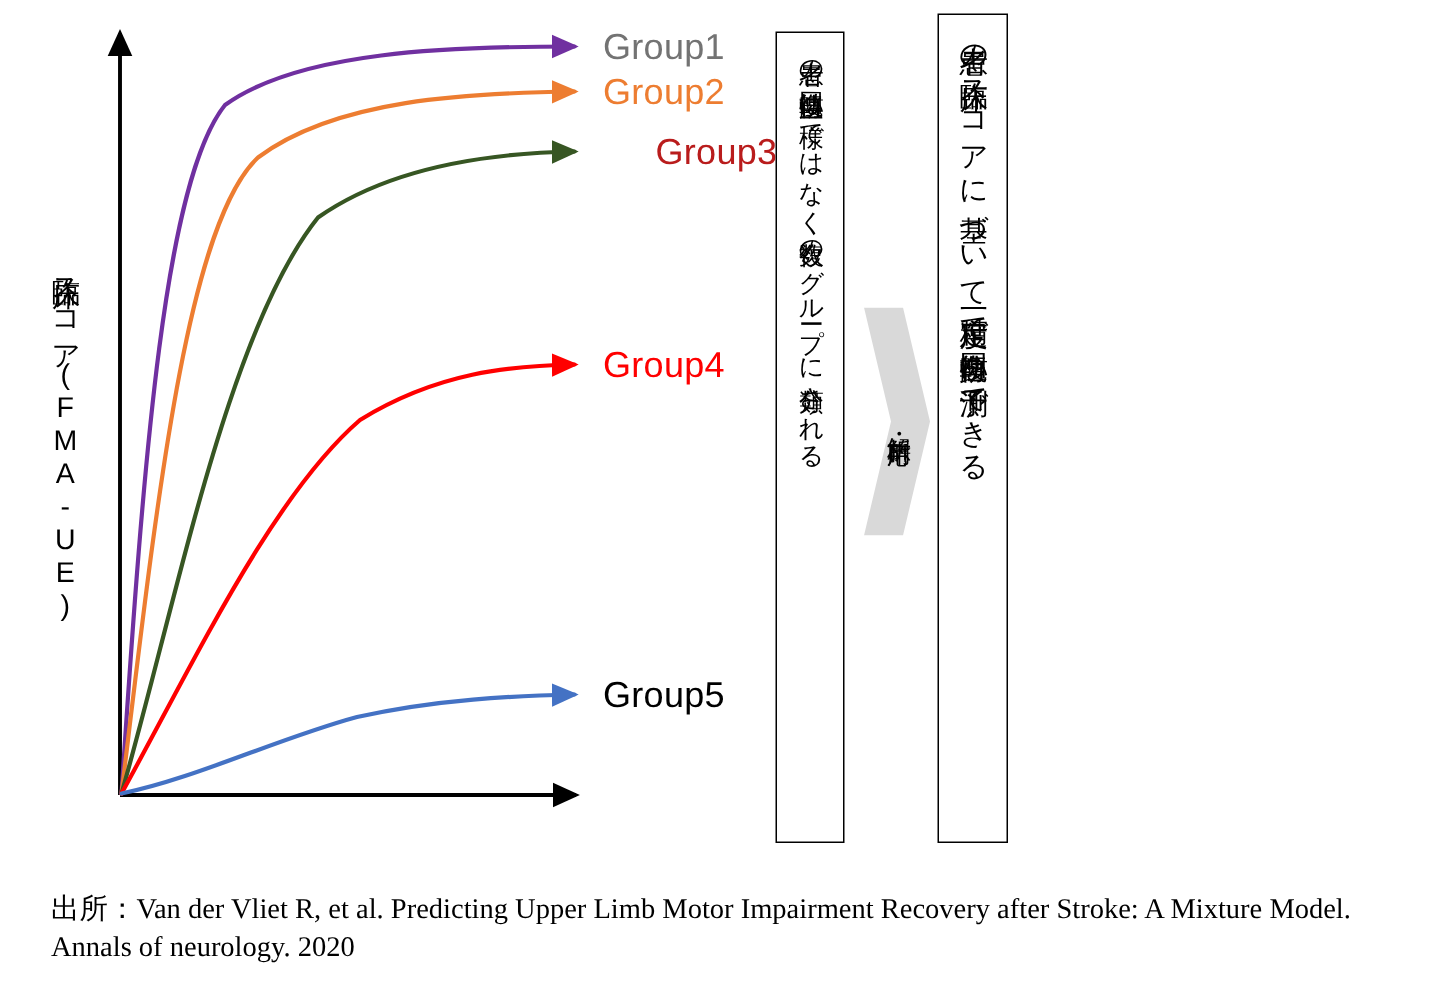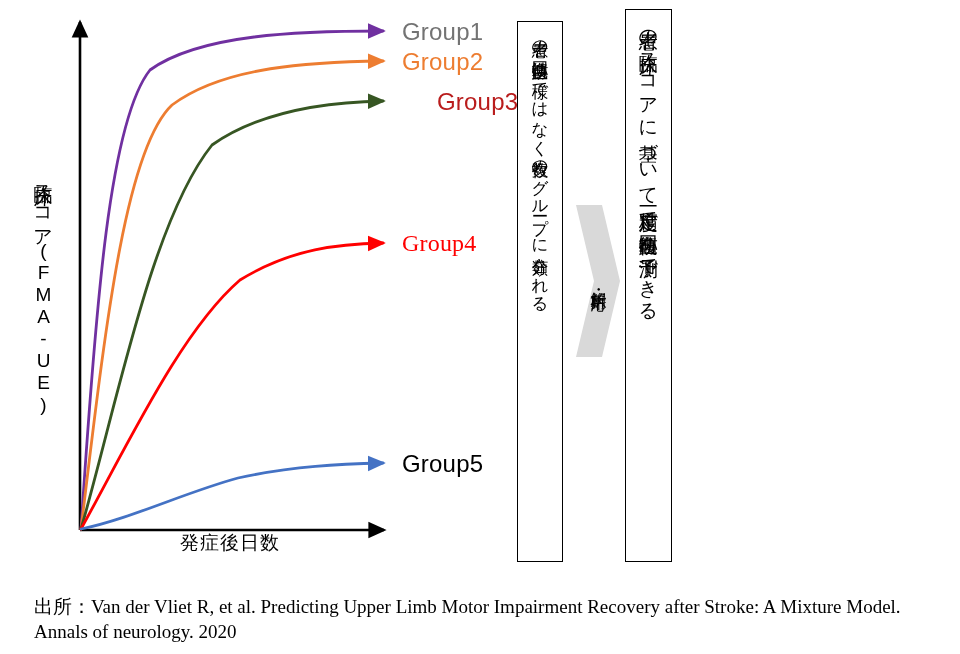--- a/index.html
+++ b/index.html
@@ -97,26 +97,25 @@
     <g fill="none" stroke-width="2.8" stroke-linecap="round">
       <path stroke="#7030A0" marker-end="url(#ah-p)" d="M81,529 C 96,300 110,120 150,70 C 200,34 300,31 383,31"></path>
       <path stroke="#ED7D31" marker-end="url(#ah-o)" d="M81,529 C 104,340 124,150 172,105 C 224,66 312,62 383,61"></path>
       <path stroke="#375623" marker-end="url(#ah-g)" d="M81,529 C 118,400 152,220 212,145 C 262,110 330,102 383,101"></path>
       <path stroke="#FF0000" marker-end="url(#ah-r)" d="M81,529 C 130,440 182,330 240,280 C 292,248 340,244 383,243"></path>
       <path stroke="#4472C4" marker-end="url(#ah-b)" d="M81,529 C 130,519 186,492 238,478 C 292,466 342,464 383,463"></path>
     </g>
   </svg>
 
   <div class="axis-label y-axis-label">臨床スコア(FMA-UE)</div>
-  <div class="axis-label x-axis-label">発症後日数</div>
 
   <div class="group-label" style="left:402px;top:18px;color:#737373;text-align:center;">Group1</div>
   <div class="group-label" style="left:402px;top:48px;color:#ED7D31;text-align:center;">Group2</div>
   <div class="group-label" style="left:402px;top:88px;color:#b91c1c;margin-left:35px;">Group3</div>
-  <div class="group-label" style="left:402px;top:230px;color:#FF0000;font-family:Liberation Serif, serif;">Group4</div>
+  <div class="group-label" style="left:402px;top:230px;color:#FF0000;">Group4</div>
   <div class="group-label" style="left:402px;top:450px;color:#000000;">Group5</div>
 
   <div class="vbox" id="vbox1">
     <div class="vtext">患者の回復軌跡は一様ではなく複数のグループに分類される</div>
   </div>
 
   <div class="arrow-wrap">
     <svg width="44" height="152" viewBox="0 0 44 152">
       <path d="M0,0 L26,0 L44,76 L26,152 L0,152 L18,76 z" fill="#D9D9D9"></path>
     </svg>

